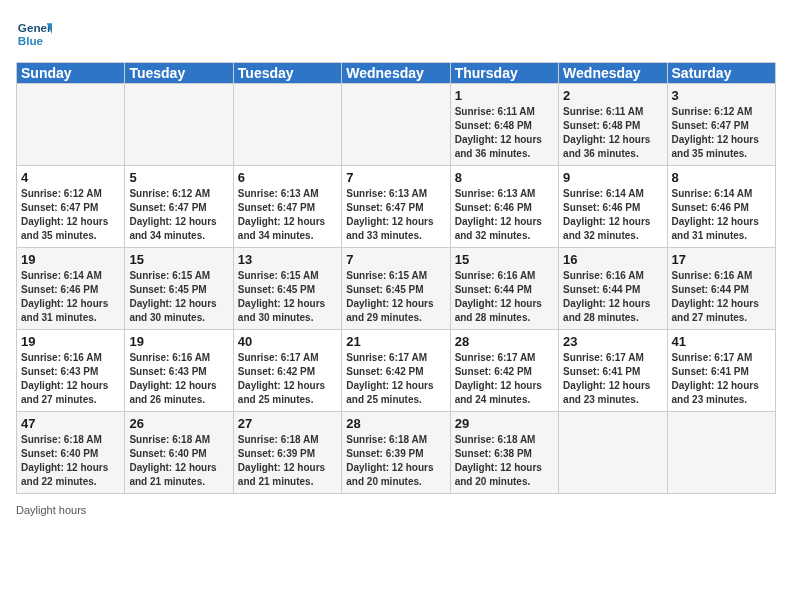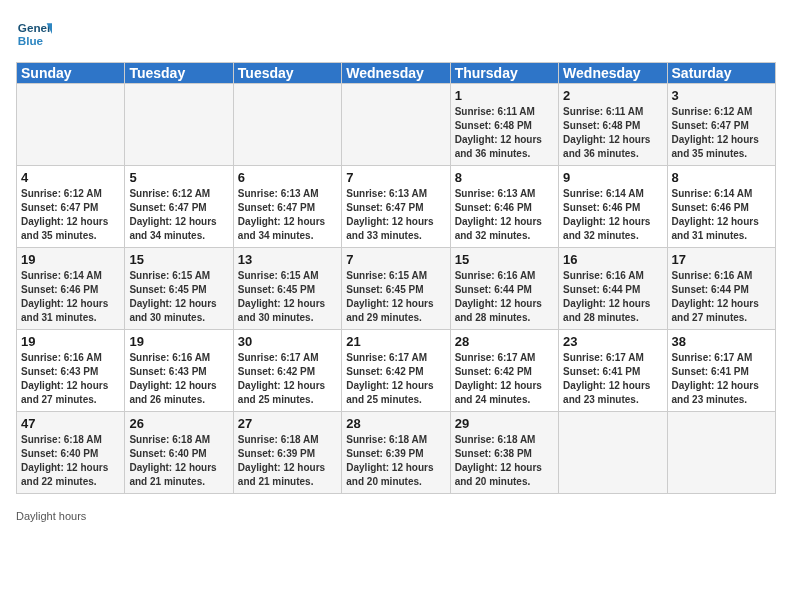--- a/index.html
+++ b/index.html
@@ -70,21 +70,21 @@
       font-size: 10px;
       color: #333;
       line-height: 1.4;
       font-weight: bold;
     }
     .empty { background: #fff; }
     tr:nth-child(odd) td { background-color: #f5f5f5; }
     tr:nth-child(even) td { background-color: #ffffff; }
     thead tr th { background-color: #2e75c8 !important; }
     .footer-note {
-      margin-top: 16px;
+      margin-top: 10px;
       font-size: 11px;
       color: #555;
       text-align: left;
     }
   </style>
 </head>
 <body>
 
 <div class="header">
   <div class="logo">
@@ -190,37 +190,37 @@
       <tr>
         <td>
           <span class="day-num">19</span>
           <div class="day-info">Sunrise: 6:16 AM<br>Sunset: 6:43 PM<br>Daylight: 12 hours and 27 minutes.</div>
         </td>
         <td>
           <span class="day-num">19</span>
           <div class="day-info">Sunrise: 6:16 AM<br>Sunset: 6:43 PM<br>Daylight: 12 hours and 26 minutes.</div>
         </td>
         <td>
-          <span class="day-num">30</span>
+          <span class="day-num">40</span>
           <div class="day-info">Sunrise: 6:17 AM<br>Sunset: 6:42 PM<br>Daylight: 12 hours and 25 minutes.</div>
         </td>
         <td>
           <span class="day-num">21</span>
           <div class="day-info">Sunrise: 6:17 AM<br>Sunset: 6:42 PM<br>Daylight: 12 hours and 25 minutes.</div>
         </td>
         <td>
           <span class="day-num">28</span>
           <div class="day-info">Sunrise: 6:17 AM<br>Sunset: 6:42 PM<br>Daylight: 12 hours and 24 minutes.</div>
         </td>
         <td>
           <span class="day-num">23</span>
           <div class="day-info">Sunrise: 6:17 AM<br>Sunset: 6:41 PM<br>Daylight: 12 hours and 23 minutes.</div>
         </td>
         <td>
-          <span class="day-num">38</span>
+          <span class="day-num">41</span>
           <div class="day-info">Sunrise: 6:17 AM<br>Sunset: 6:41 PM<br>Daylight: 12 hours and 23 minutes.</div>
         </td>
       </tr>
       <tr>
         <td>
           <span class="day-num">47</span>
           <div class="day-info">Sunrise: 6:18 AM<br>Sunset: 6:40 PM<br>Daylight: 12 hours and 22 minutes.</div>
         </td>
         <td>
           <span class="day-num">26</span>

